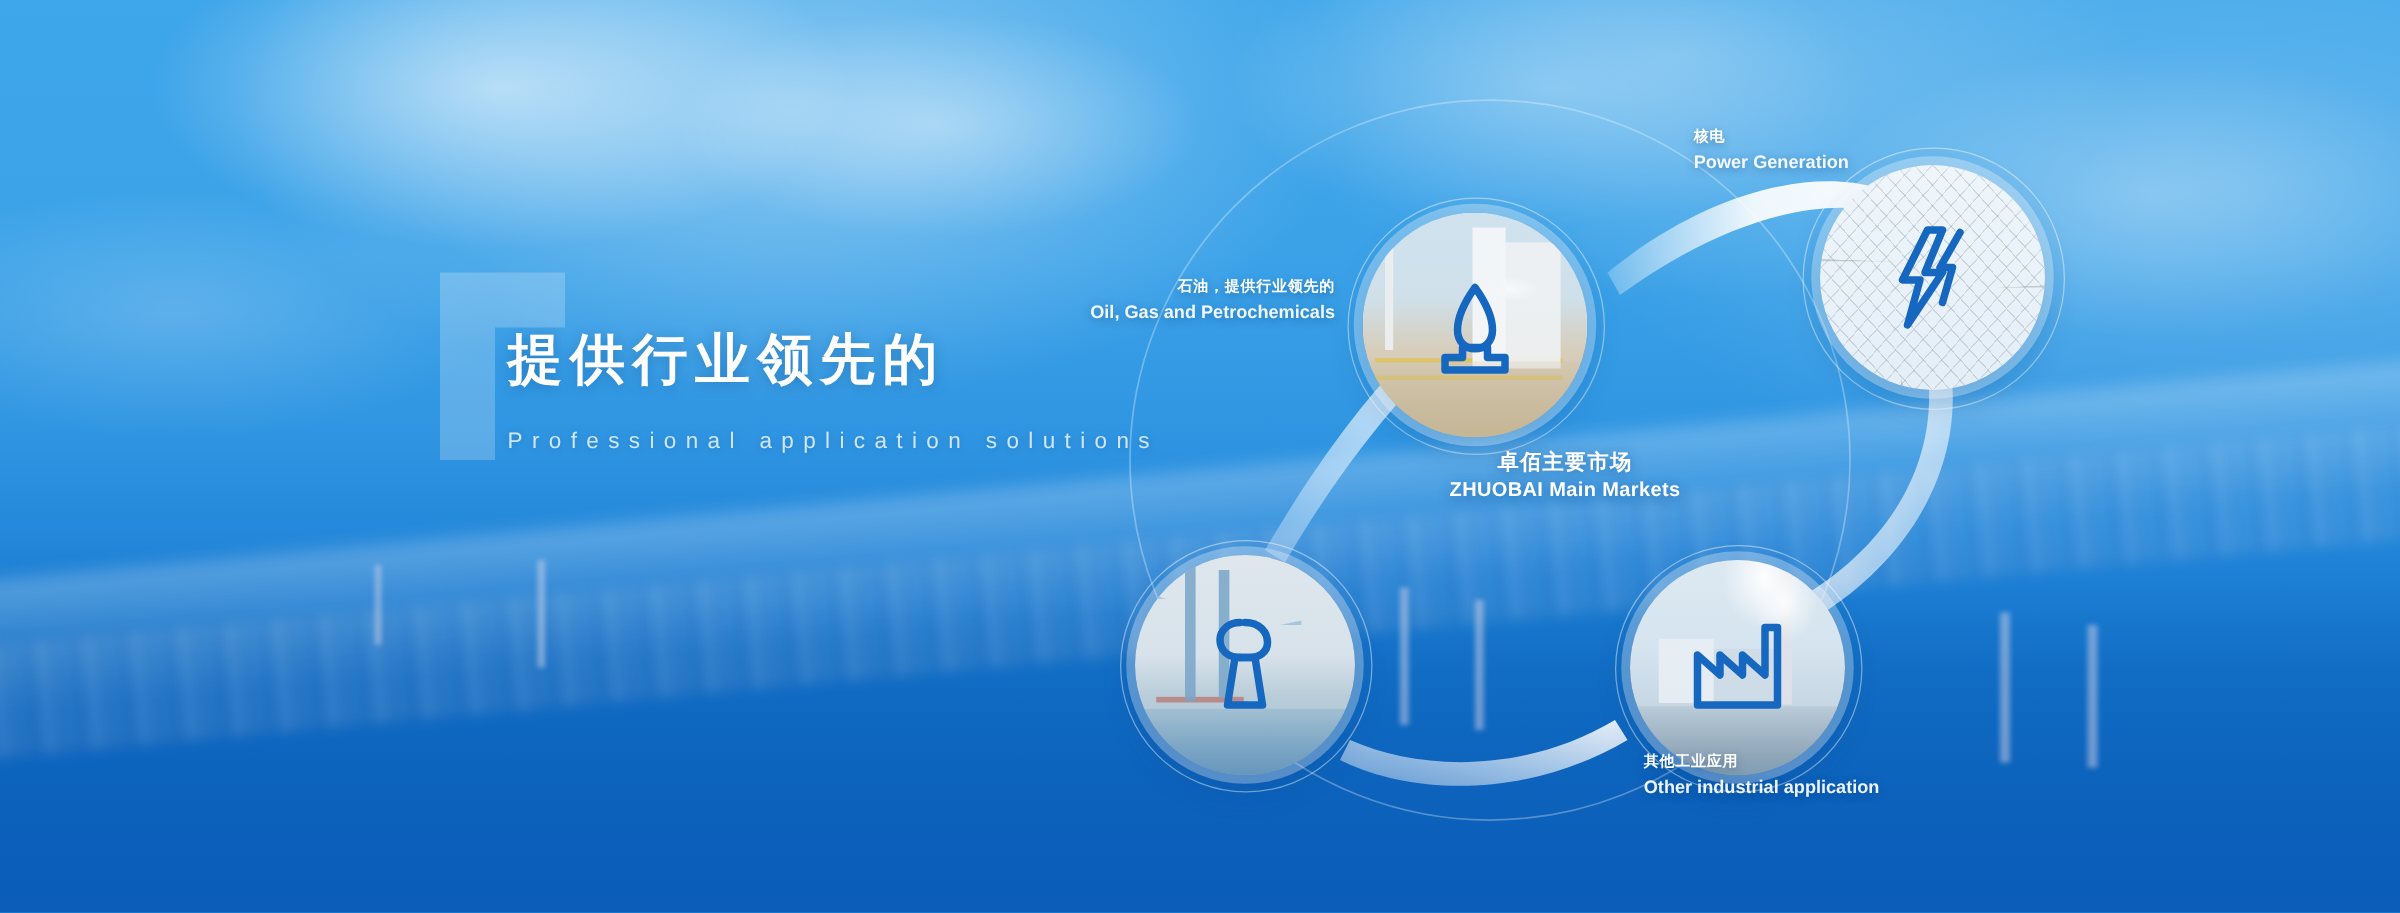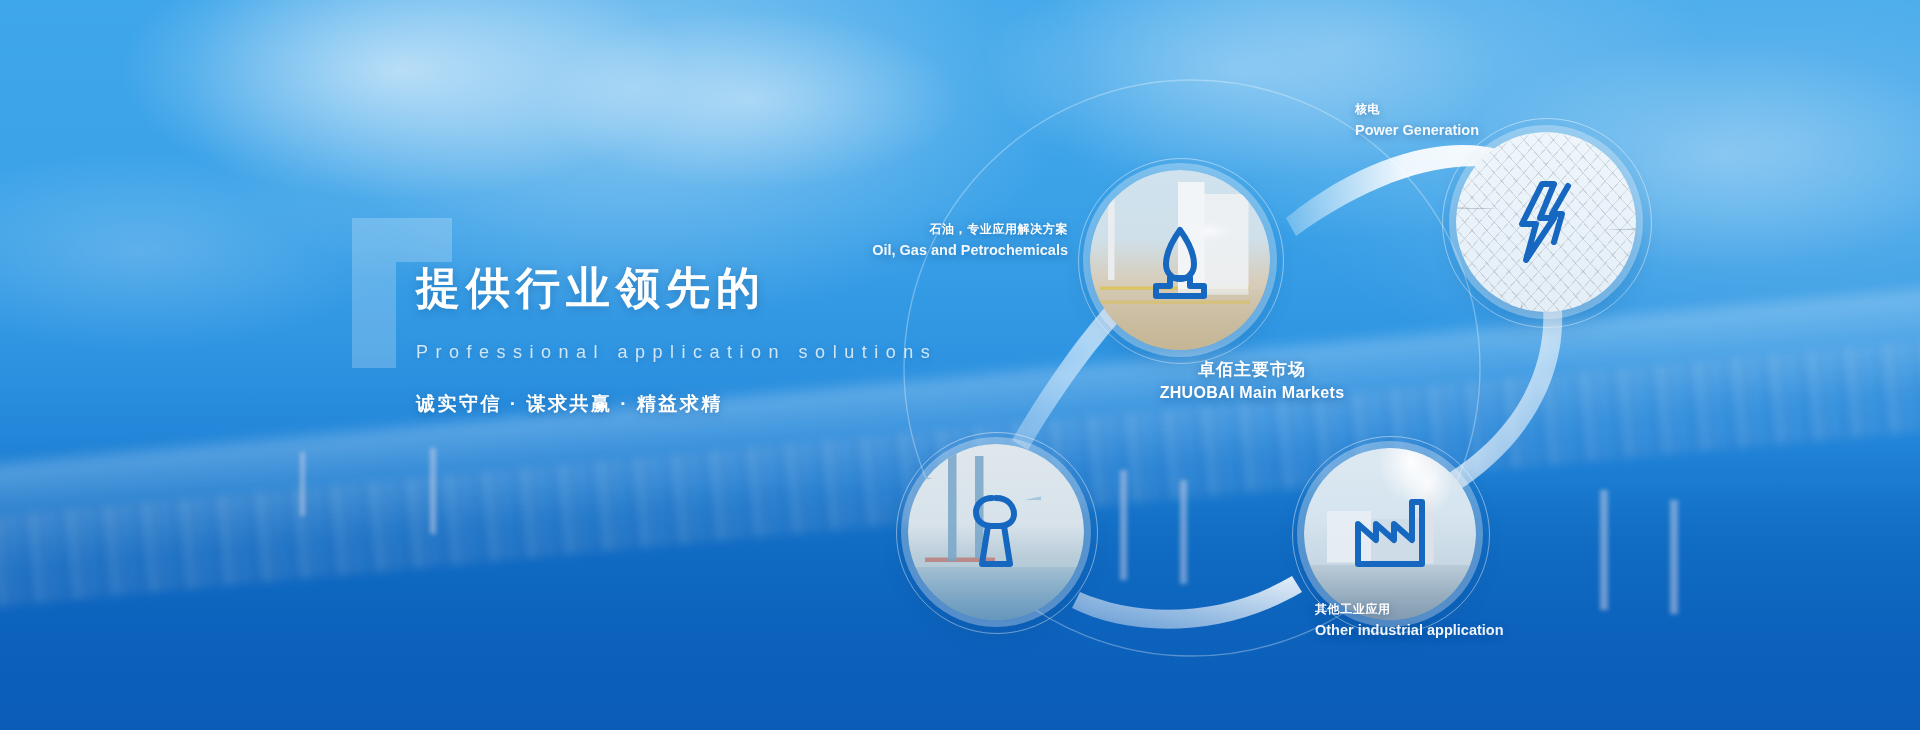--- a/index.html
+++ b/index.html
@@ -60,21 +60,21 @@
     position:absolute;bottom:0;
     background:rgba(230,220,235,.45);
     filter:blur(2.2px);
   }
   .sea{
     position:absolute;left:0;right:0;bottom:0;height:250px;
     background:linear-gradient(180deg, rgba(26,128,208,.10) 0%, rgba(14,104,192,.55) 35%, rgba(10,92,184,.9) 100%);
   }
 
   .headline{
-    position:absolute;left:416px;top:258px;width:640px;
+    position:absolute;left:406px;top:258px;width:640px;
     color:#ffffff;
   }
   .hl-line{
     font-size:44px;line-height:60px;font-weight:700;
     letter-spacing:6px;
     text-shadow:0 2px 10px rgba(10,70,130,.35);
   }
   .hl-en{
     margin-top:24px;
     font-size:18px;letter-spacing:7.5px;font-weight:400;
@@ -211,21 +211,20 @@
     <div class="crane" style="left:300px;bottom:214px;width:5px;height:64px;"></div>
   </div>
 
   <svg width="1920" height="730" style="position:absolute;left:0;top:0;pointer-events:none;">
     <path d="M352,218 L452,218 L452,262 L396,262 L396,368 L352,368 Z" fill="rgba(255,255,255,0.22)"></path>
   </svg>
 
   <div class="headline">
     <div class="hl-line">提供行业领先的</div>
     <div class="hl-en">Professional application solutions</div>
-    <div class="hl-tag">诚实守信 · 谋求共赢 · 精益求精</div>
   </div>
 
   <svg id="diagram" viewBox="0 0 1920 730">
     <defs>
       <linearGradient id="arcA" x1="0" y1="0" x2="1" y2="0">
         <stop offset="0%" stop-color="#ffffff" stop-opacity="0.25"></stop>
         <stop offset="55%" stop-color="#ffffff" stop-opacity="0.9"></stop>
         <stop offset="100%" stop-color="#ffffff" stop-opacity="0.95"></stop>
       </linearGradient>
       <linearGradient id="arcB" x1="0" y1="0" x2="1" y2="1">
@@ -257,21 +256,21 @@
   <div class="node" style="left:1090px;top:170px;width:180px;height:180px;">
     <div class="photo ph-refinery"></div>
     <div class="icon">
       <svg width="92" height="92" viewBox="0 0 92 92">
         <path d="M46,16 C56,30 60,40 60,50 C60,59 54,65 46,65 C38,65 32,59 32,50 C32,40 36,30 46,16 Z" fill="none" stroke="#1667c0" stroke-width="6" stroke-linejoin="round"></path>
         <path d="M36,64 L56,64 L56,72 L70,72 L70,82 L22,82 L22,72 L36,72 Z" fill="none" stroke="#1667c0" stroke-width="6" stroke-linejoin="round"></path>
       </svg>
     </div>
   </div>
   <div class="lbl right" style="left:820px;top:218px;width:248px;">
-    <div class="cn">石油，专业应用解决方案</div>
+    <div class="cn">石油，提供行业领先的</div>
     <div class="en">Oil, Gas and Petrochemicals</div>
   </div>
 
   <div class="halo" style="left:1442px;top:118px;width:208px;height:208px;"></div>
   <div class="node" style="left:1456px;top:132px;width:180px;height:180px;">
     <div class="photo ph-tower"></div>
     <div class="icon">
       <svg width="96" height="96" viewBox="0 0 96 96">
         <path d="M44,10 L24,50 L38,50 L28,86 L56,44 L42,44 L56,10 Z" fill="none" stroke="#1667c0" stroke-width="6" stroke-linejoin="round"></path>
         <path d="M70,12 L54,40 L64,40 L56,68" fill="none" stroke="#1667c0" stroke-width="6" stroke-linejoin="round" stroke-linecap="round"></path>

